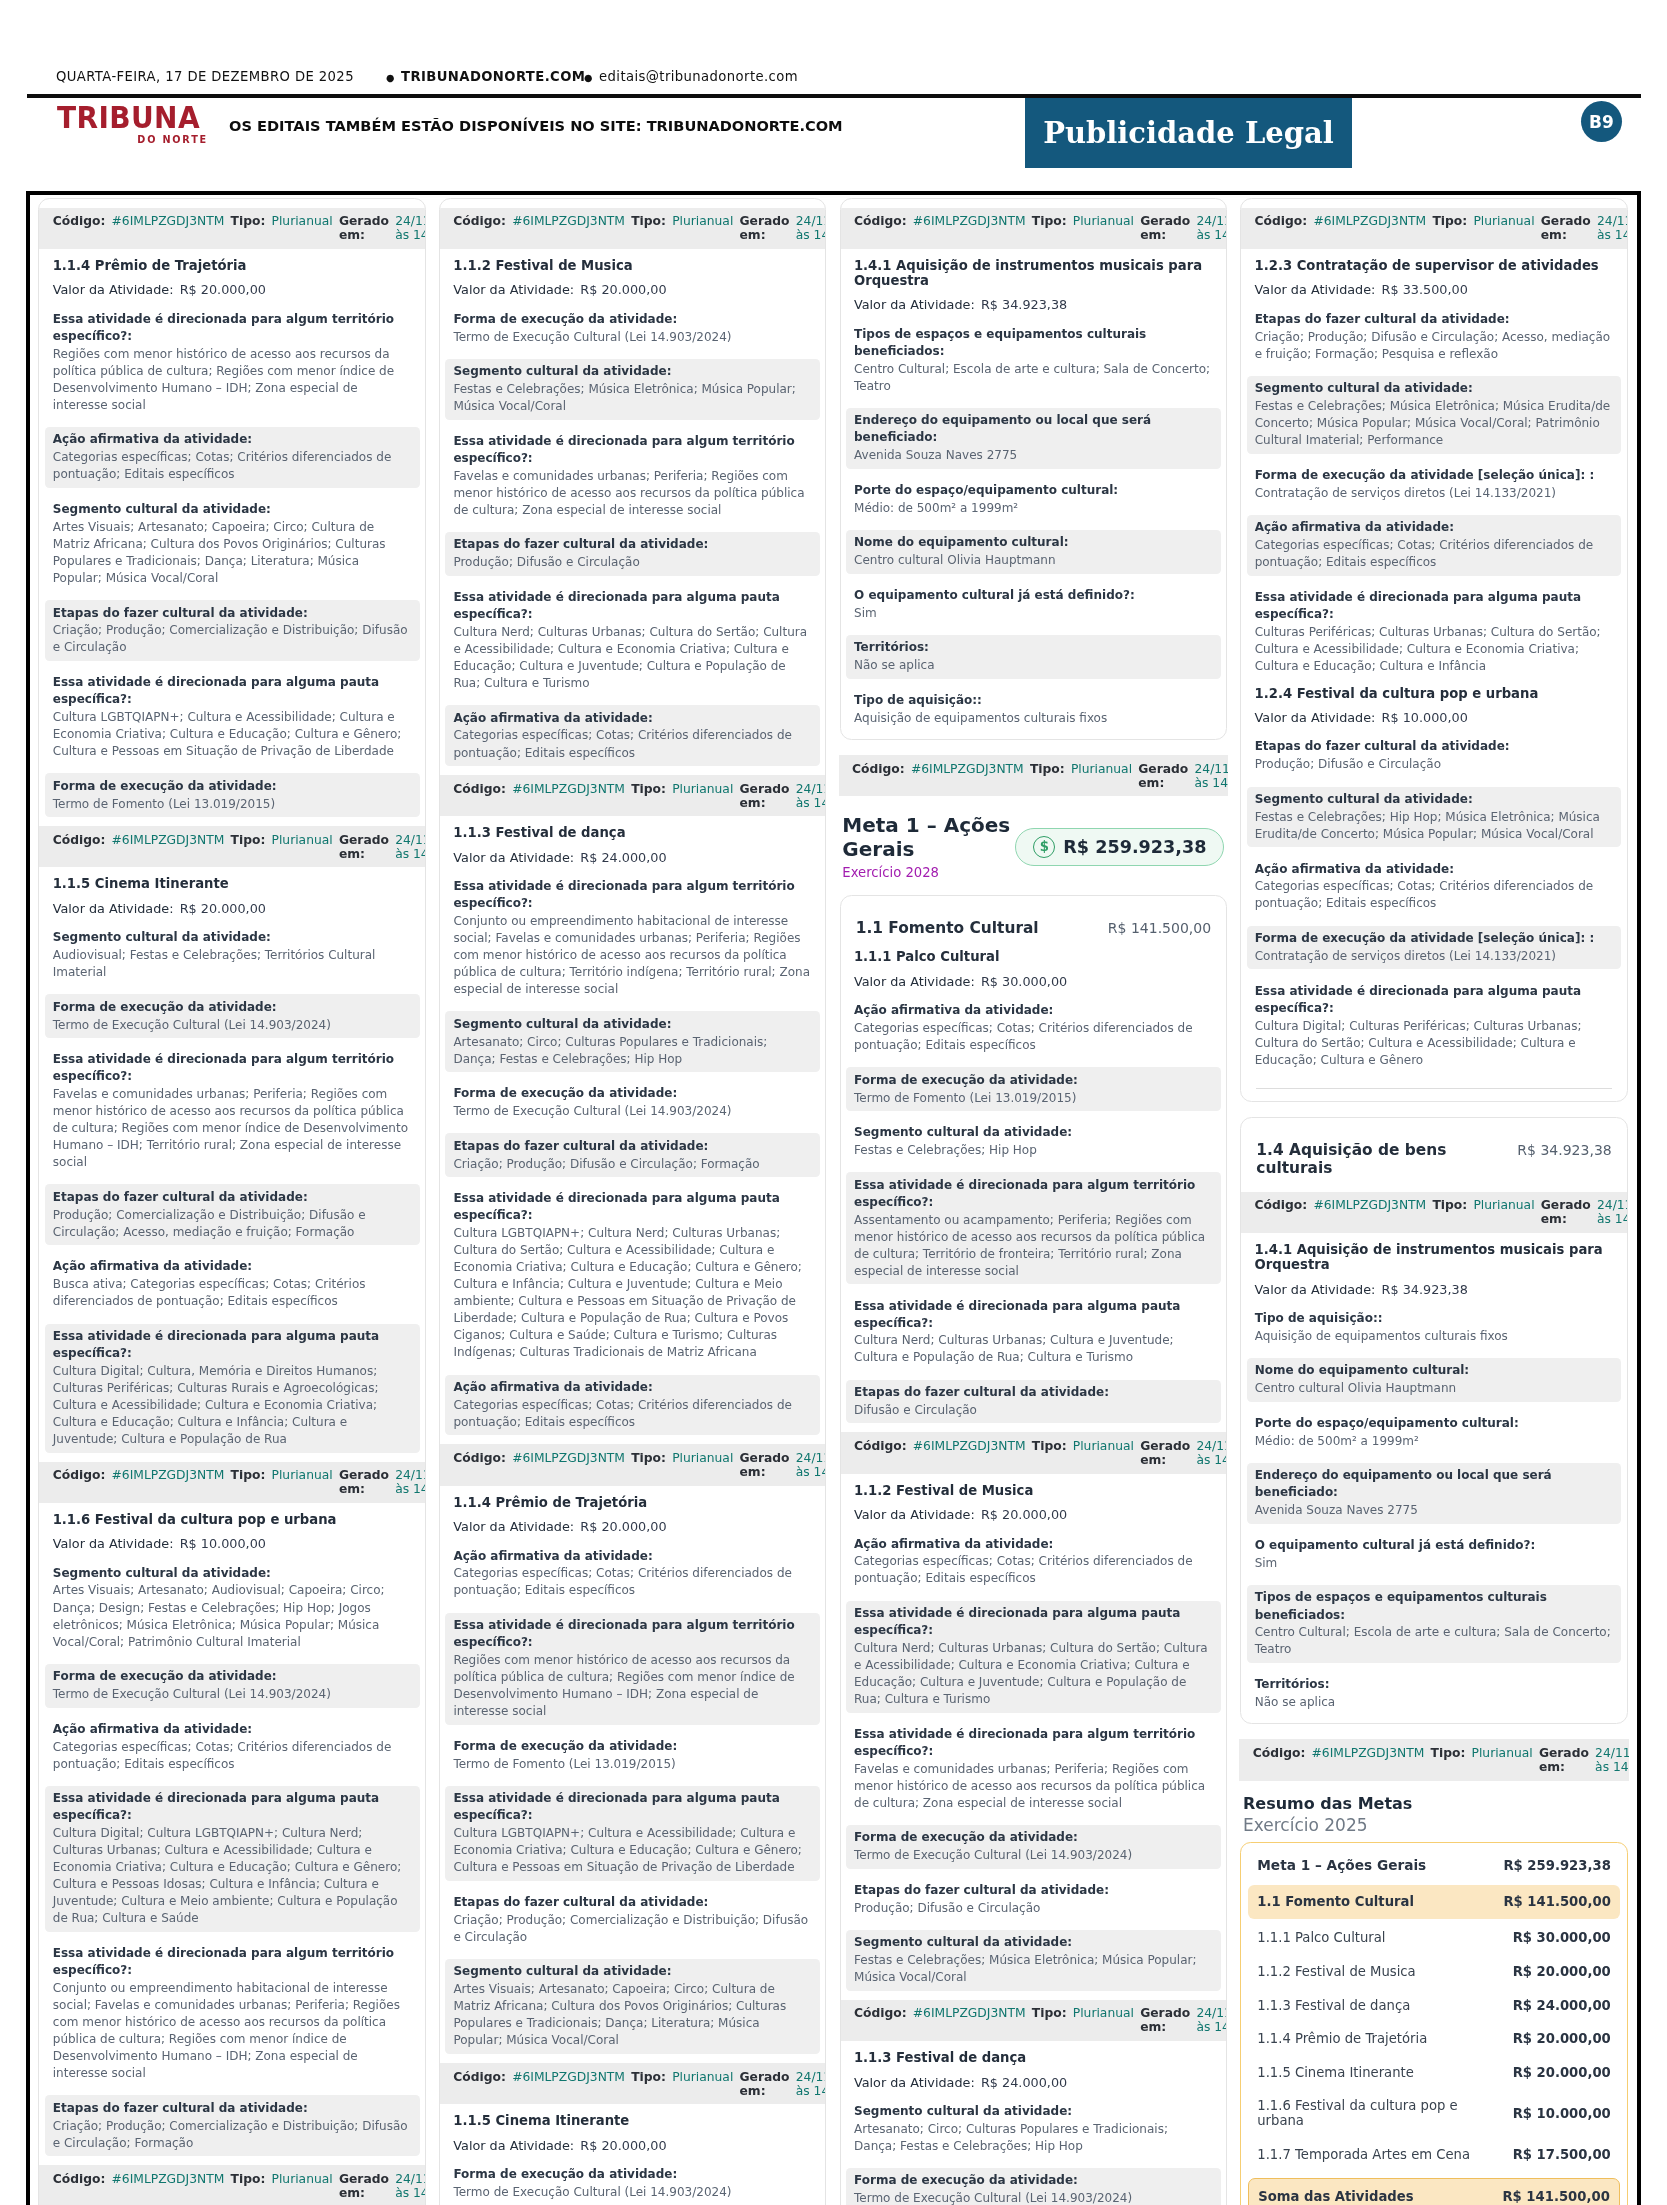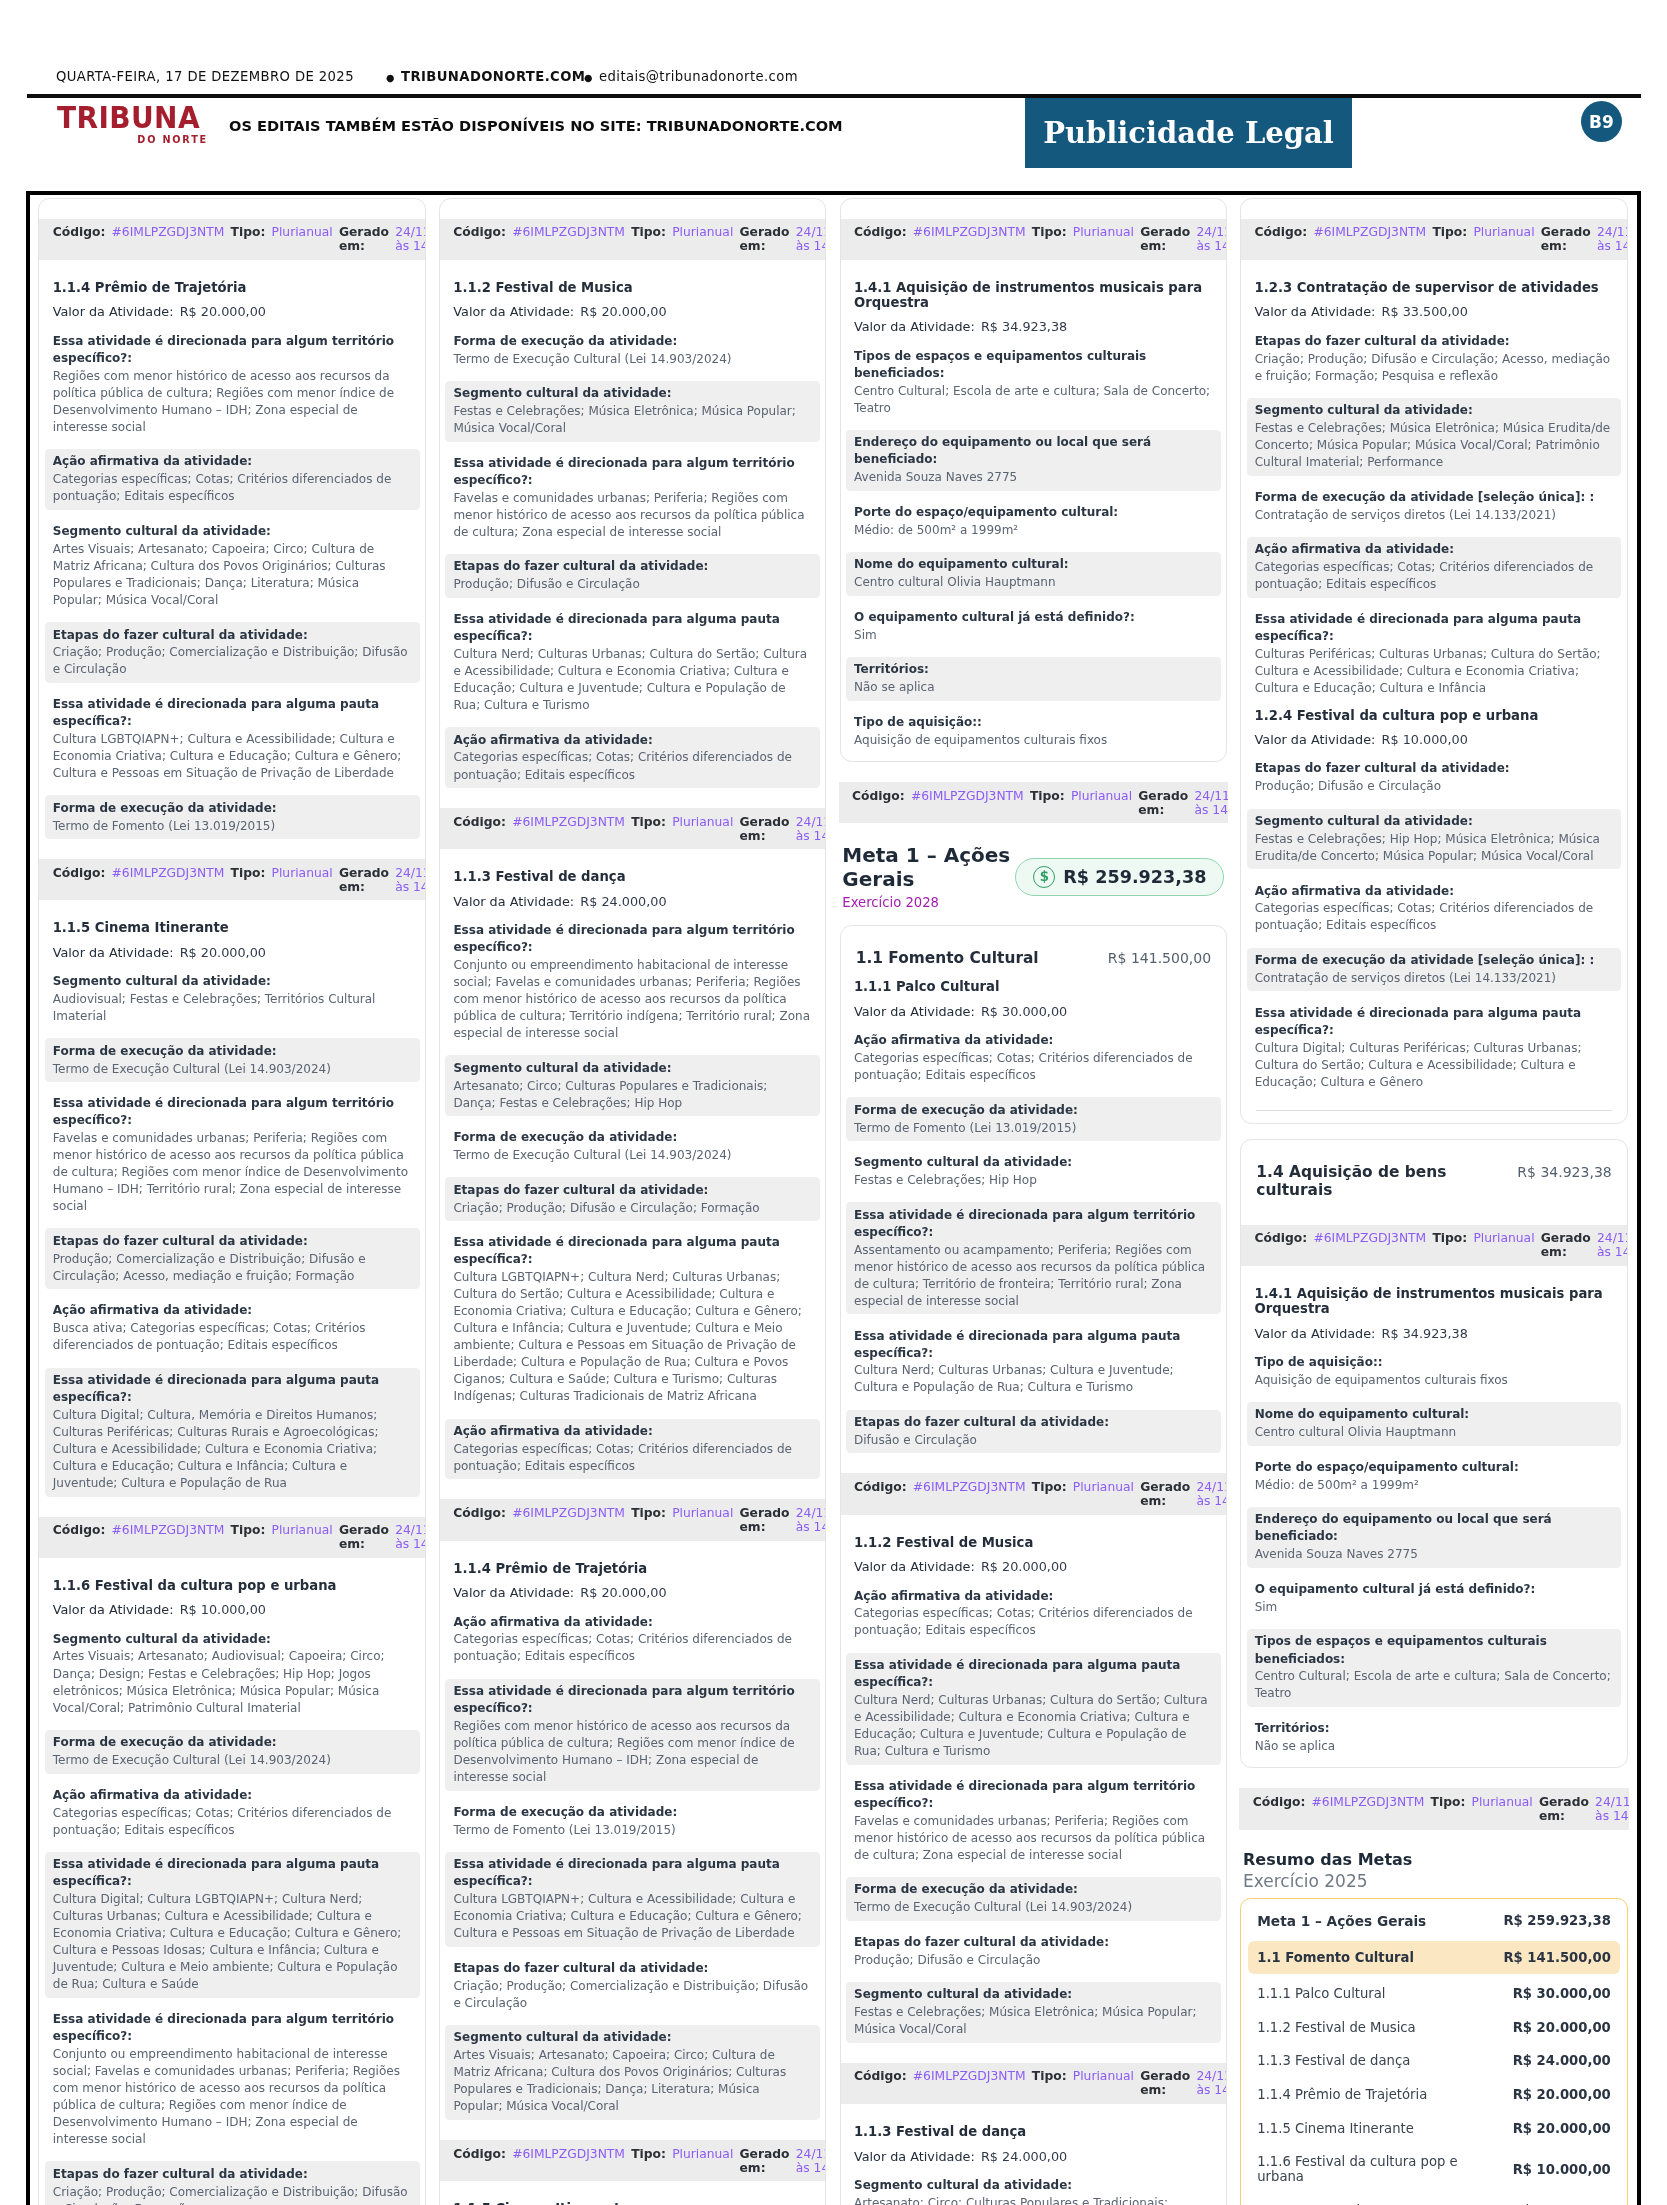--- a/index.html
+++ b/index.html
@@ -28,23 +28,23 @@
   
   .frame{position:absolute;top:191px;left:25.6px;width:1615px;height:2557px;border:4.4px solid #000;
     box-sizing:border-box;background:#fff;padding:2.6px 8px 4.4px;}
   .cols{display:flex;gap:11.5px;height:100%;overflow:hidden;}
   .col{flex:1 1 0;min-width:0;overflow:hidden;position:relative;}
   
   .card{border:0.9px solid #E4E4E4;border-radius:11.5px;background:#fff;margin:0 0.9px 15px;overflow:hidden;padding-bottom:8px;}
   .chead{display:flex;justify-content:space-between;align-items:baseline;padding:23px 15px 6.2px;}
   .cht{font-size:15.4px;font-weight:800;color:#242E3B;}
   .chv{font-size:14px;font-weight:500;color:#55606E;white-space:nowrap;margin-left:8.8px;}
-  .cbar{background:#ECECEC;padding:6.6px 13.2px;display:flex;gap:6.2px;align-items:baseline;font-size:12.3px;color:#33383F;margin:20px 0;}
+  .cbar{background:#ECECEC;padding:6.6px 13.2px;display:flex;gap:6.2px;align-items:baseline;font-size:12.3px;color:#33383F;margin:9px 0;}
   .cbar .bl{font-weight:800;color:#2B2F36;}
-  .cbar .bv{font-weight:400;color:#8b5cf6;}
+  .cbar .bv{font-weight:400;color:#0f766e;}
   .atitle{font-size:13.2px;font-weight:800;color:#242E3B;margin:6.2px 13.2px 0;}
   .valor{margin:9.7px 13.2px 0;font-size:12.8px;}
   .valor .vl{font-weight:400;color:#242E3B;}
   .valor .vv{font-weight:500;color:#30394a;margin-left:6.2px;}
   .field{margin:8.8px 5.3px 0;padding:4.4px 8px;font-size:12px;line-height:1.42;}
   .field.shaded{background:#EFEFEF;border-radius:4.4px;}
   .flb{font-weight:800;color:#2B3644;}
   .ftx{color:#5A6472;margin-top:0.9px;}
   .cardhr{border-top:0.9px solid #DDDDDD;margin:15px 15px 3.5px;}
   

